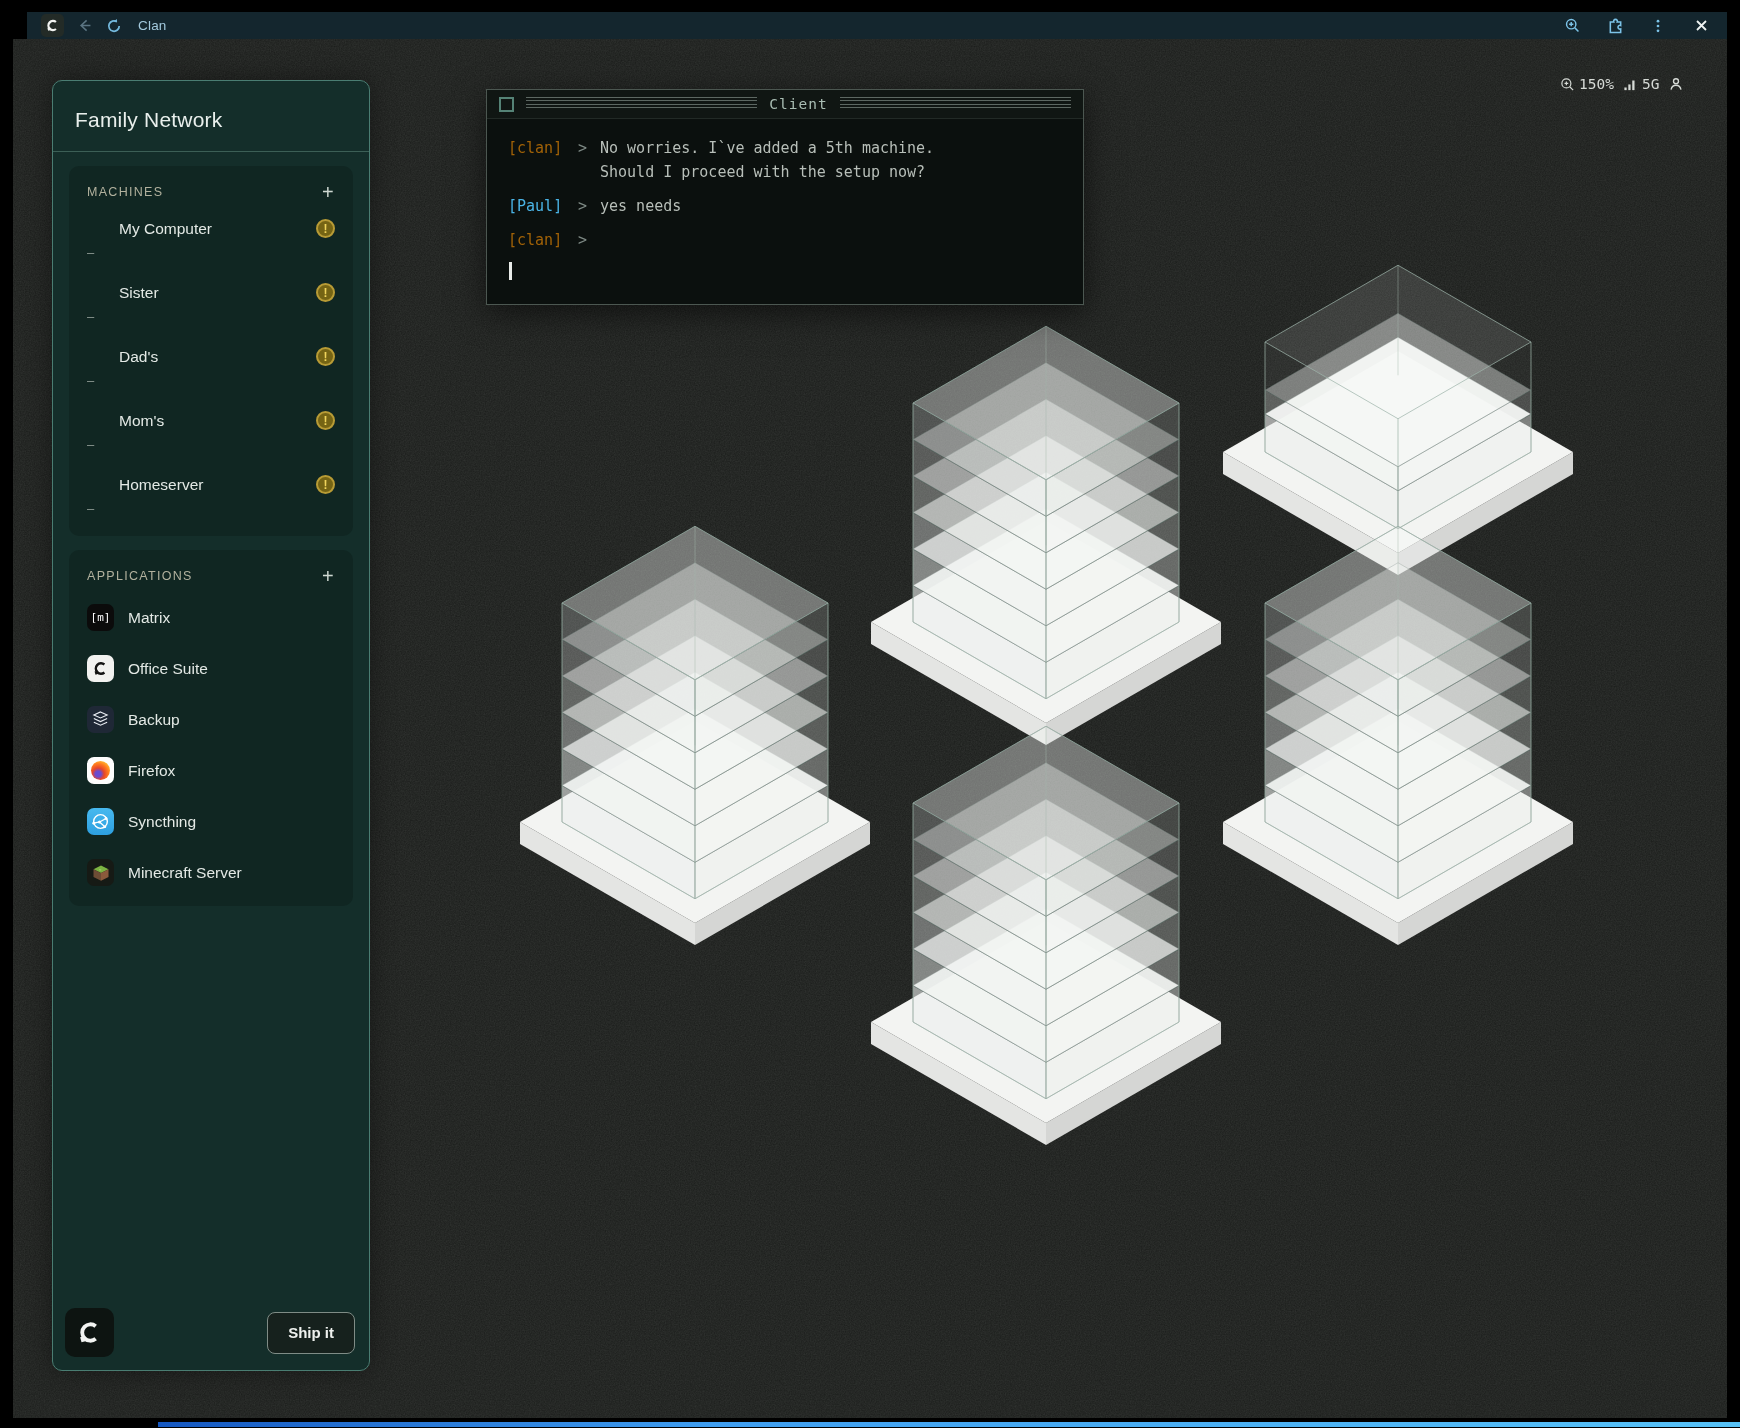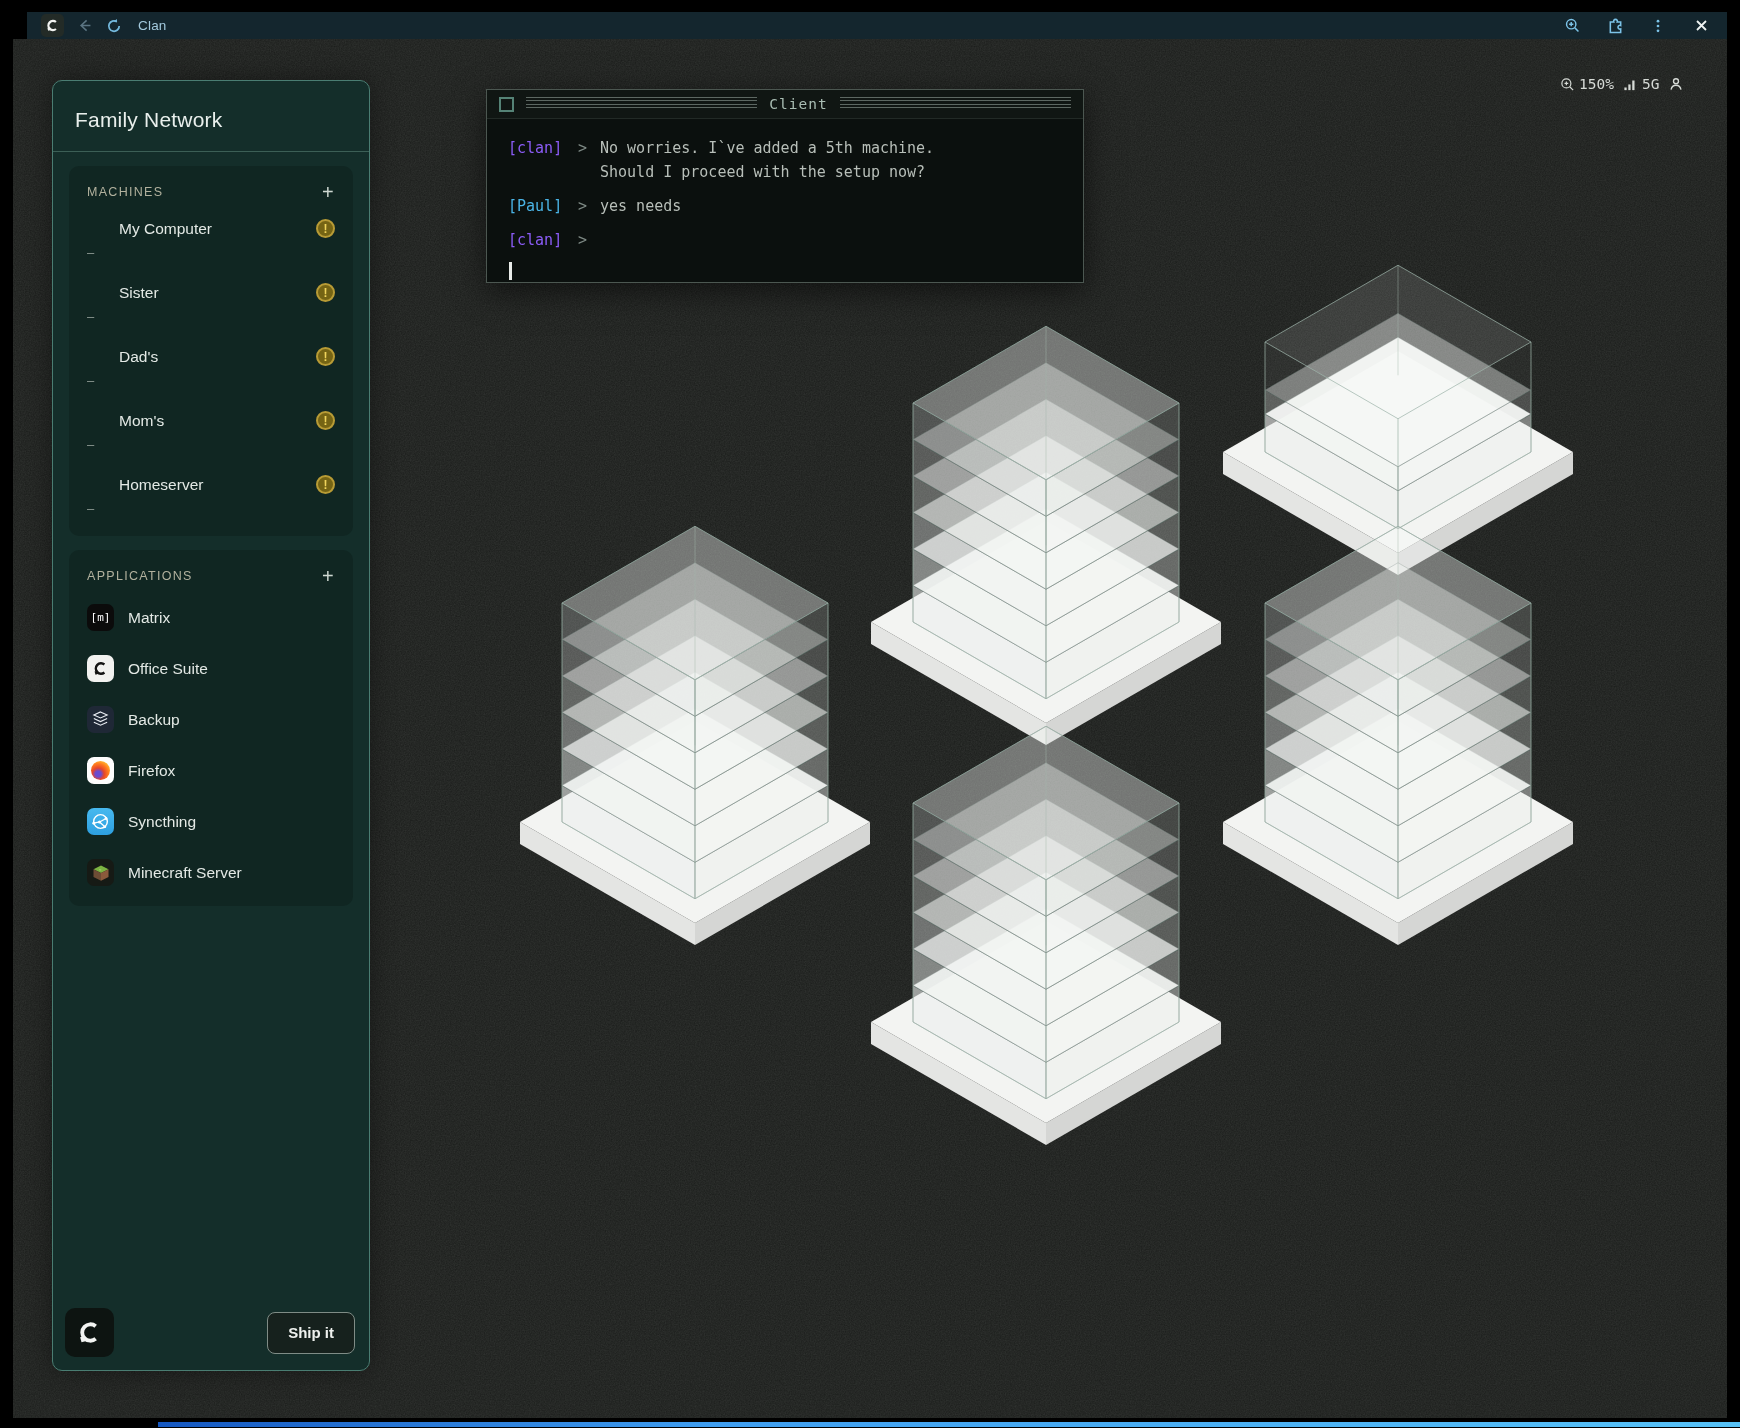--- a/index.html
+++ b/index.html
@@ -28,34 +28,34 @@
 
   
   .status {
     position:absolute; top:76px; left:1560px; z-index:3; display:flex; align-items:center; gap:9px;
     color:#d6dad6; font-family:"DejaVu Sans Mono", monospace; font-size:14.5px;
   }
   .status .grp { display:flex; align-items:center; gap:4px; }
 
   
   .terminal {
-    position:absolute; left:486px; top:89px; width:598px; height:194px; z-index:4;
+    position:absolute; left:486px; top:89px; width:598px; height:216px; z-index:4;
     background:#0b100e; border:1px solid #4c5751; box-sizing:border-box;
     font-family:"DejaVu Sans Mono", monospace; box-shadow:0 8px 30px rgba(0,0,0,.55);
   }
   .term-titlebar { height:29px; display:flex; align-items:center; gap:12px; padding:0 12px;
     background:#101613; border-bottom:1px solid #222a26; box-sizing:border-box; }
   .term-icon { width:15px; height:15px; border:2px solid #558376; box-sizing:border-box; flex:none; }
   .tlines { flex:1; height:14px; opacity:.8;
     background:repeating-linear-gradient(to bottom,#707c76 0,#707c76 1px,transparent 1px,transparent 3.4px); }
   .term-title { color:#a9bdb3; font-size:14.5px; letter-spacing:1px; flex:none; }
   .term-body { padding:17px 16px 0 21px; }
   .t-msg { display:flex; margin-bottom:10px; line-height:24px; font-size:15px; }
   .t-sender { width:57px; flex:none; }
-  .t-sender.clan { color:#8b5cf6; }
+  .t-sender.clan { color:#a16207; }
   .t-sender.paul { color:#4ab4e6; }
   .t-arrow { width:35px; text-align:center; color:#7d8984; flex:none; }
   .t-text { white-space:pre-line; color:#b8bfb9; }
   .t-msg.bright .t-text { color:#edefec; }
   .t-cursor { width:3px; height:18px; background:#e8ebe8; margin:3px 0 0 1px; }
 
   
   .sidebar {
     position:absolute; left:52px; top:80px; width:318px; height:1291px; z-index:5;
     background:#142e2a; border:1px solid #4a7d72; border-radius:10px; box-sizing:border-box;

